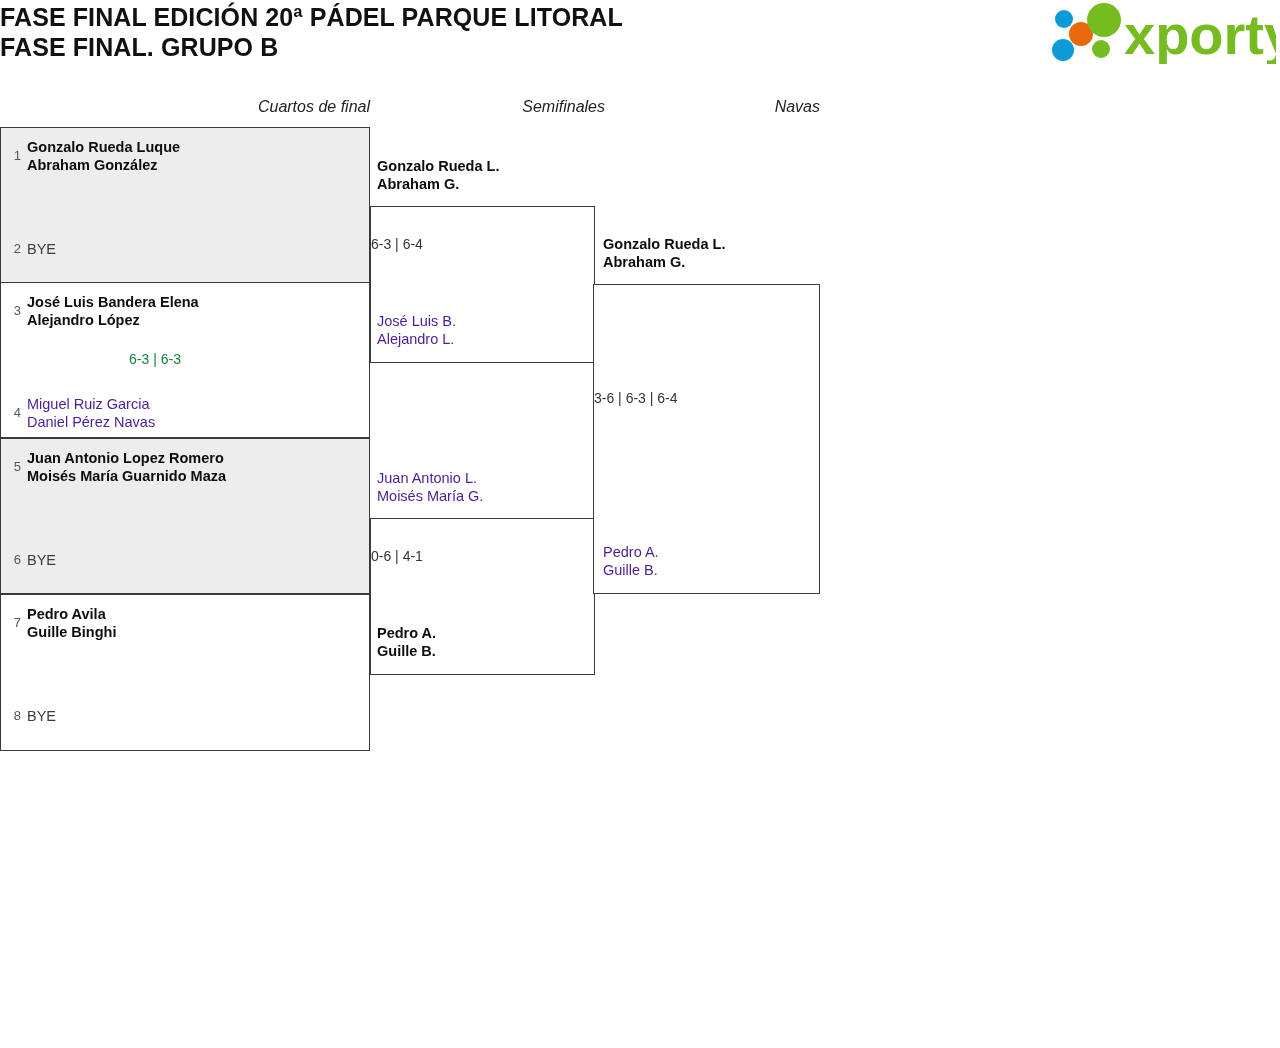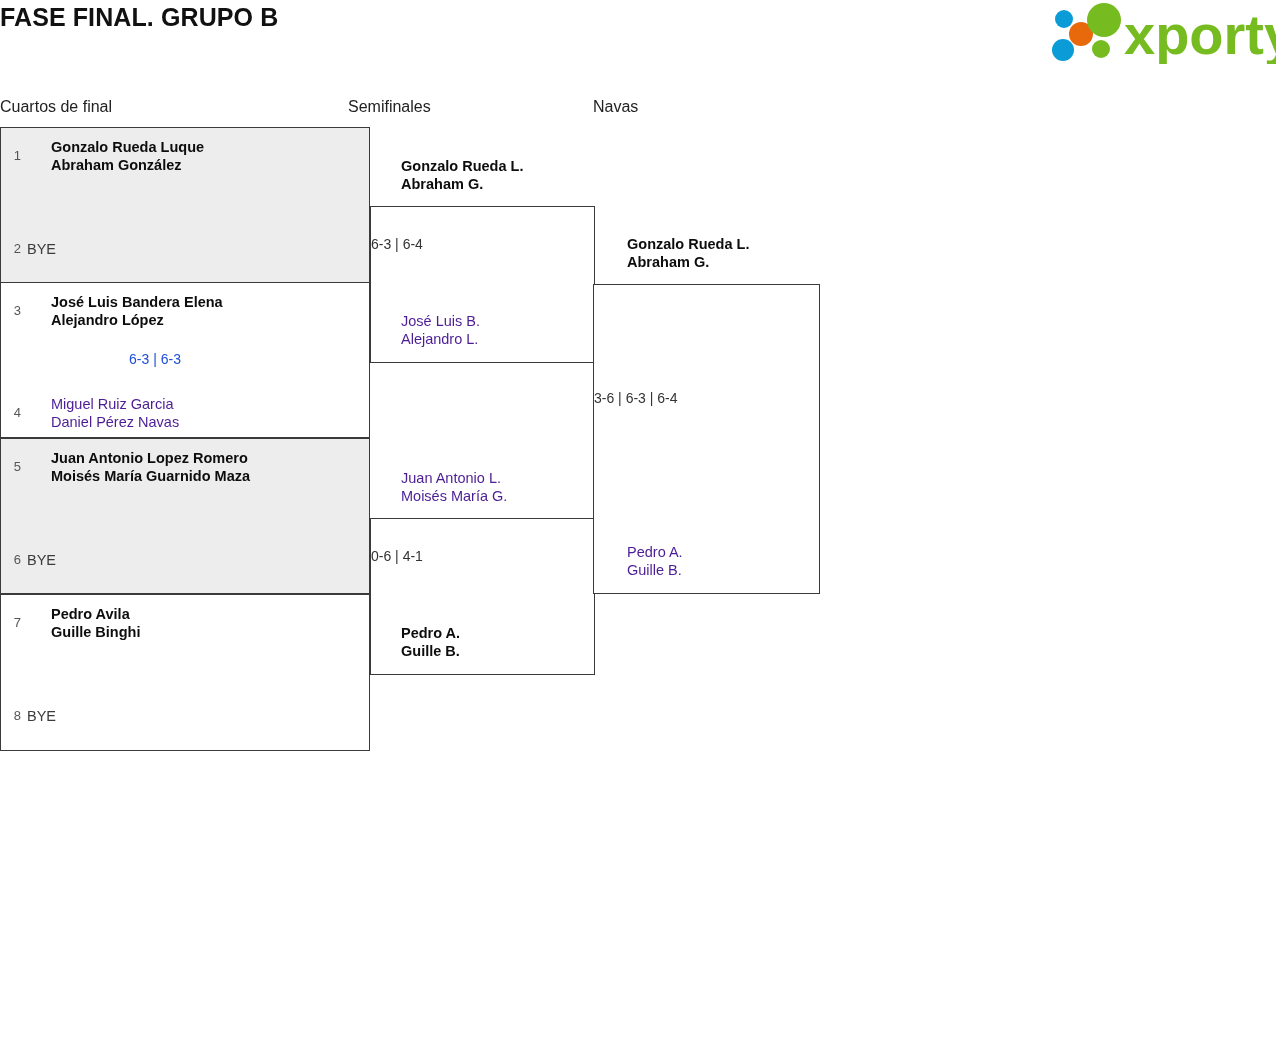--- a/index.html
+++ b/index.html
@@ -18,25 +18,25 @@
   .title-line{
     font-size:25px;font-weight:bold;letter-spacing:.1px;
     line-height:30px;color:#111111;white-space:nowrap;
   }
   #logo{position:absolute;left:1044px;top:2px;width:232px;height:62px;}
   #logo svg{display:block;}
 
   
   .round-head{
     position:absolute;top:96px;
-    font-size:16px;color:#222222;text-align:left;
-    line-height:22px;white-space:nowrap;
+    font-size:16px;color:#222222;text-align:right;
+    line-height:22px;white-space:nowrap;font-style:italic;
   }
   #rh-0{left:0px;width:370px;}
-  #rh-1{left:348px;width:225px;}
+  #rh-1{left:380px;width:225px;}
   #rh-2{left:593px;width:227px;}
 
   
   #bracket{position:absolute;left:0;top:127px;width:880px;height:630px;}
 
   
   .m1{
     position:absolute;left:0;width:370px;height:156px;
     border:1px solid #3a3a3a;box-sizing:border-box;
   }
@@ -63,32 +63,32 @@
   }
 
   
   .slot{position:absolute;display:flex;align-items:flex-start;}
   .seed{
     width:26px;flex:0 0 26px;text-align:right;
     font-size:13px;color:#555555;line-height:18px;
     padding-right:6px;box-sizing:border-box;
     align-self:center;
   }
-  .names{line-height:18px;font-size:14.5px;margin-left:24px;}
+  .names{line-height:18px;font-size:14.5px;}
   .names .n{display:block;white-space:nowrap;}
   .win{font-weight:bold;color:#0d0d0d;}
   .lose{font-weight:normal;color:#4c1d95;}
   .bye{font-size:14.5px;color:#3c3c3c;line-height:18px;padding-left:0px;}
 
   
   .m1 .slot.top{left:0px;top:10px;width:368px;}
   .m1 .slot.bot{left:0px;top:112px;width:368px;}
   .m1 .score{
     position:absolute;left:0;top:68px;width:308px;
-    text-align:center;font-size:14px;color:#1d4ed8;
+    text-align:center;font-size:14px;color:#15803d;
   }
 
   
   .m2 .slot.top{left:6px;top:-50px;width:219px;}
   .m2 .slot.bot{left:6px;top:105px;width:219px;}
   .m2 .score{
     position:absolute;left:0;top:29px;width:223px;
     text-align:left;font-size:14px;color:#333333;
   }
   .m2 .names{padding-left:0px;}
@@ -102,20 +102,21 @@
   }
   .bye-row{display:flex;align-items:center;}
   .bye-row .seed{align-self:center;}
 </style>
 </head>
 <body>
 
 <div id="header">
 
   <div id="title-block">
+    <div class="title-line">FASE FINAL EDICIÓN 20ª PÁDEL PARQUE LITORAL</div>
     <div class="title-line">FASE FINAL. GRUPO B</div>
   </div>
 
   <div id="logo">
     <svg width="232" height="62" viewBox="0 0 232 62" xmlns="http://www.w3.org/2000/svg">
       <circle cx="20" cy="17" r="9" fill="#0b9cd8"></circle>
       <circle cx="37" cy="32" r="12" fill="#e8690b"></circle>
       <circle cx="60" cy="18" r="17" fill="#76bc21"></circle>
       <circle cx="19" cy="48" r="11" fill="#0b9cd8"></circle>
       <circle cx="57" cy="47" r="9" fill="#76bc21"></circle>

